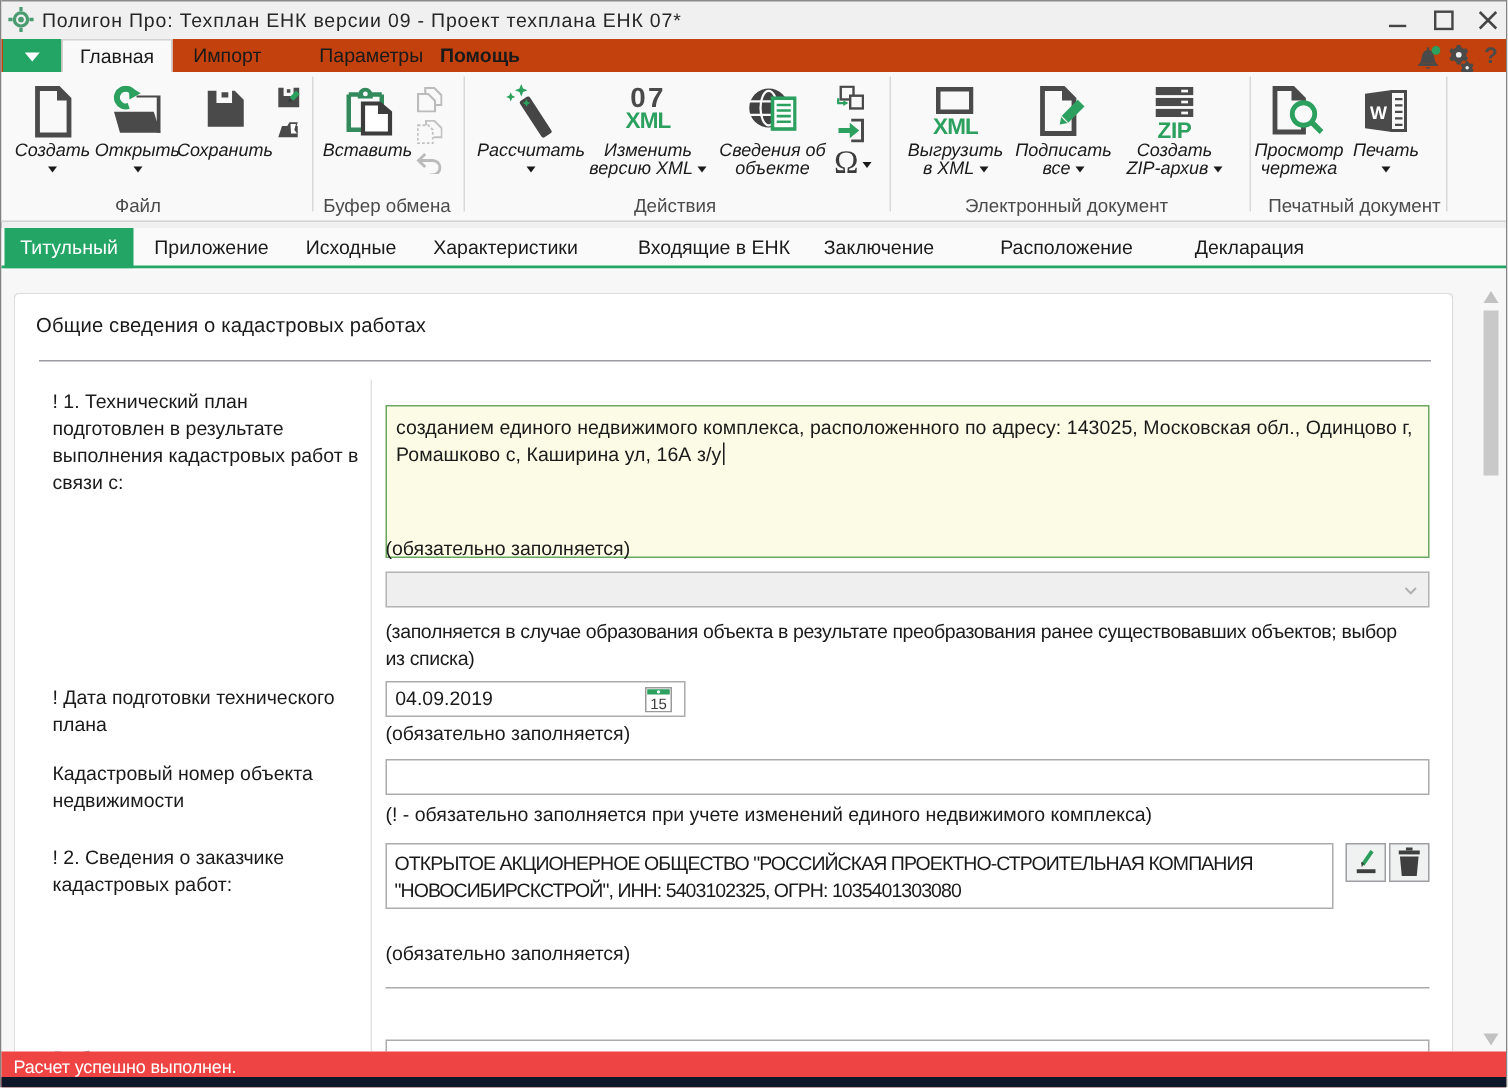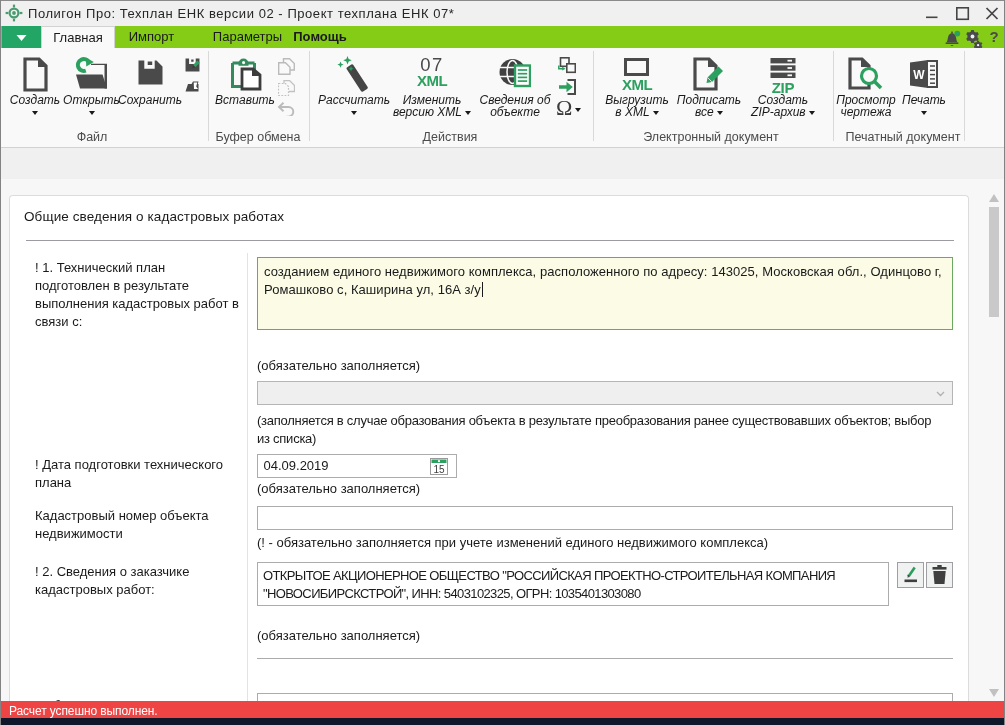--- a/index.html
+++ b/index.html
@@ -3,21 +3,21 @@
 <meta charset="utf-8">
 <style>
 * { margin:0; padding:0; box-sizing:border-box; }
 html,body { width:1005px; height:725px; overflow:hidden; }
 body { font-family:"Liberation Sans", sans-serif; font-size:13px; color:#1a1a1a; }
 #win { position:relative; width:1005px; height:725px; background:#f0f0f0;
   border-left:1px solid #838383; border-right:1px solid #838383; }
 #titlebar { position:absolute; left:0; top:0; width:100%; height:26px; background:#f0f0f0; }
 #appicon { position:absolute; left:4px; top:4px; }
 #apptitle { position:absolute; left:27px; top:6px; font-size:13px; color:#262626; letter-spacing:0.55px; white-space:nowrap; }
-#tabrow { position:absolute; left:0; top:26px; width:100%; height:22px; background:#84cc16; }
+#tabrow { position:absolute; left:0; top:26px; width:100%; height:22px; background:#c2410c; }
 #greenbtn { position:absolute; left:1px; top:0; width:39px; height:22px; background:#23a566; }
 #greenbtn svg { position:absolute; left:14px; top:8px; }
 .rtab { position:absolute; top:0; height:22px; line-height:21px; text-align:center; font-size:13px; color:#1a1a1a; }
 .rtab.sel { background:#f9f9f9; border:1px solid #d2d2d2; border-bottom:none; }
 #ribbon { position:absolute; left:0; top:48px; width:100%; height:100px; background:#f9f9f9; border-bottom:1px solid #d2d2d2; }
 .gsep { position:absolute; top:3px; width:1px; height:90px; background:#d9d9d9; }
 .glabel { position:absolute; top:82px; width:200px; text-align:center; font-size:12.5px; color:#4b4b4b; }
 .bigbtn { position:absolute; top:0; text-align:center; font-size:12px; color:#1a1a1a; }
 .bigbtn .ic { position:absolute; top:9px; left:0; width:100%; height:36px; display:flex; align-items:flex-start; justify-content:center; }
 .bigbtn .lbl { position:absolute; top:45.5px; left:-12px; right:-12px; line-height:12.6px;font-style:italic; }
@@ -48,21 +48,21 @@
   <svg id="appicon" width="18" height="18" viewBox="0 0 18 18">
     <g stroke="#4a9c70" stroke-width="2.2" fill="none">
       <circle cx="9" cy="9" r="4.4"></circle>
       <line x1="9" y1="0.6" x2="9" y2="3.4"></line>
       <line x1="9" y1="14.6" x2="9" y2="17.4"></line>
       <line x1="0.6" y1="9" x2="3.4" y2="9"></line>
       <line x1="14.6" y1="9" x2="17.4" y2="9"></line>
     </g>
     <circle cx="9" cy="9" r="1.9" fill="#4a9c70"></circle>
   </svg>
-  <span id="apptitle">Полигон Про: Техплан ЕНК версии 02 - Проект техплана ЕНК 07*</span>
+  <span id="apptitle">Полигон Про: Техплан ЕНК версии 09 - Проект техплана ЕНК 07*</span>
   <svg style="position:absolute; left:915px; top:0;" width="30" height="26">
         <rect x="10" y="16.5" width="11.5" height="1.6" fill="#454545"></rect>
       </svg>
   <svg style="position:absolute; left:946px; top:0;" width="30" height="26">
         <rect x="9.8" y="7.8" width="11.5" height="11.5" fill="none" stroke="#454545" stroke-width="1.6"></rect>
       </svg>
   <svg style="position:absolute; left:976px; top:0;" width="30" height="26">
     <g stroke="#454545" stroke-width="1.7">
           <line x1="9.5" y1="8" x2="20.5" y2="19"></line>
           <line x1="20.5" y1="8" x2="9.5" y2="19"></line>
@@ -186,21 +186,21 @@
               <path d="M3.5 5.5 l.9 2.2 2.2.9 -2.2.9 -.9 2.2 -.9-2.2 -2.2-.9 2.2-.9 Z"></path>
               <path d="M14 10 l.8 1.9 1.9.8 -1.9.8 -.8 1.9 -.8-1.9 -1.9-.8 1.9-.8 Z"></path>
             </g>
     </svg>
         </div>
     <div class="lbl">Рассчитать<br><span class="darr"></span></div>
   </div>
   <div class="bigbtn" style="left:392px; width:78px;">
     <div class="ic">
           <div style="margin-top:0px;">
-      <div style="font-size:18.5px; font-weight:normal; color:#4a4a4a; line-height:15px; letter-spacing:1.5px;">07</div>
+      <div style="font-size:18.5px; font-weight:bold; color:#4a4a4a; line-height:15px; letter-spacing:1.5px;">07</div>
       <div style="font-size:15px; font-weight:bold; color:#2ca05f; line-height:13px; letter-spacing:-0.55px; margin-top:2px;">XML</div>
     </div>
         </div>
     <div class="lbl">Изменить<br>версию XML <span class="darr"></span></div>
   </div>
   <div class="bigbtn" style="left:477px; width:74px;">
     <div class="ic">
           <svg width="32" height="32" viewBox="0 0 32 32">
       <circle cx="13.5" cy="15" r="13" fill="#414141"></circle>
       <g fill="none" stroke="#f9f9f9" stroke-width="1.5">
@@ -297,29 +297,40 @@
               <line x1="20" y1="18.9" x2="25" y2="18.9"></line>
               <line x1="20" y1="23.2" x2="25" y2="23.2"></line>
             </g>
       <path d="M0 2.5 L18 0 V28 L0 25.5 Z" fill="#4a4a4a"></path>
       <text x="9" y="19" font-size="12" font-weight="bold" fill="#fff" text-anchor="middle" font-family="Liberation Sans">W</text>
     </svg>
         </div>
     <div class="lbl">Печать<br><span class="darr"></span></div>
   </div>
 </div>
+<div id="doctabs">
+  <div class="underline"></div>
+  <div class="dtab sel" style="left:2px; width:86px;">Титульный</div>
+  <div class="dtab" style="left:88px; width:104px;">Приложение</div>
+  <div class="dtab" style="left:192px; width:82px;">Исходные</div>
+  <div class="dtab" style="left:274px; width:124px;">Характеристики</div>
+  <div class="dtab" style="left:413px; width:124px;">Входящие в ЕНК</div>
+  <div class="dtab" style="left:537px; width:96px;">Заключение</div>
+  <div class="dtab" style="left:655px; width:110px;">Расположение</div>
+  <div class="dtab" style="left:788px; width:88px;">Декларация</div>
+</div>
 
 <div id="content">
   <div id="panel">
     <h1>Общие сведения о кадастровых работах</h1>
     <div id="hdiv"></div>
 
     <div style="position:absolute; left:236.5px; top:57px; width:1.5px; height:449px; background:#e3e3e3;"></div>
     <div class="flabel" style="top:62.6px;">! 1. Технический план<br>подготовлен в результате<br>выполнения кадастровых работ в<br>связи с:</div>
-    <div class="fval" style="top:61px; width:696px; height:73px; background:#fbfbe6; border:1px solid #6ba861; padding:4.5px 6px; line-height:18.3px; letter-spacing:0.05px;">созданием единого недвижимого комплекса, расположенного по адресу: 143025, Московская обл., Одинцово г, Ромашково с, Каширина ул, 16А з/у<span style="border-left:1px solid #1a1a1a; margin-left:1px;"></span></div>
+    <div class="fval" style="top:74px; width:696px; height:102px; background:#fbfbe6; border:1px solid #6ba861; padding:4.5px 6px; line-height:18.3px; letter-spacing:0.05px;">созданием единого недвижимого комплекса, расположенного по адресу: 143025, Московская обл., Одинцово г, Ромашково с, Каширина ул, 16А з/у<span style="border-left:1px solid #1a1a1a; margin-left:1px;"></span></div>
     <div class="fhint" style="top:160.6px;">(обязательно заполняется)</div>
 
     <div class="fval" style="top:185px; width:696px; height:24px; background:#efefef; border:1px solid #b5b5b5;">
       <svg style="position:absolute; right:7px; top:9px;" width="9" height="6" viewBox="0 0 9 6">
             <path d="M1 1 L4.5 4.5 L8 1" fill="none" stroke="#b0b0b0" stroke-width="1.3"></path>
           </svg>
     </div>
     <div class="fhint" style="top:215.6px; letter-spacing:-0.25px;">(заполняется в случае образования объекта в результате преобразования ранее существовавших объектов; выбор<br>из списка)</div>
 
     <div class="flabel" style="top:259.6px;">! Дата подготовки технического<br>плана</div>

